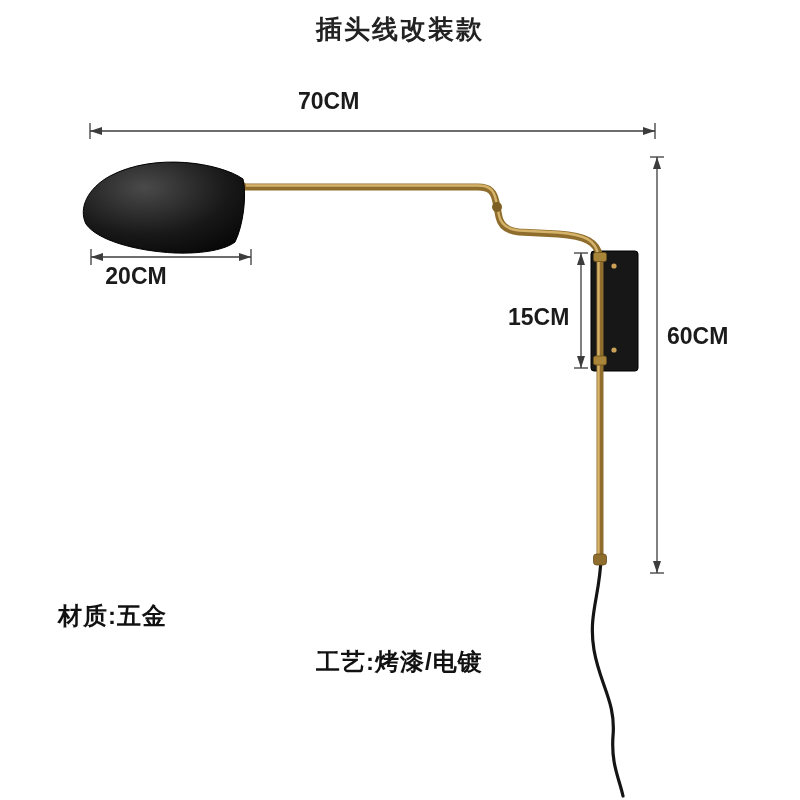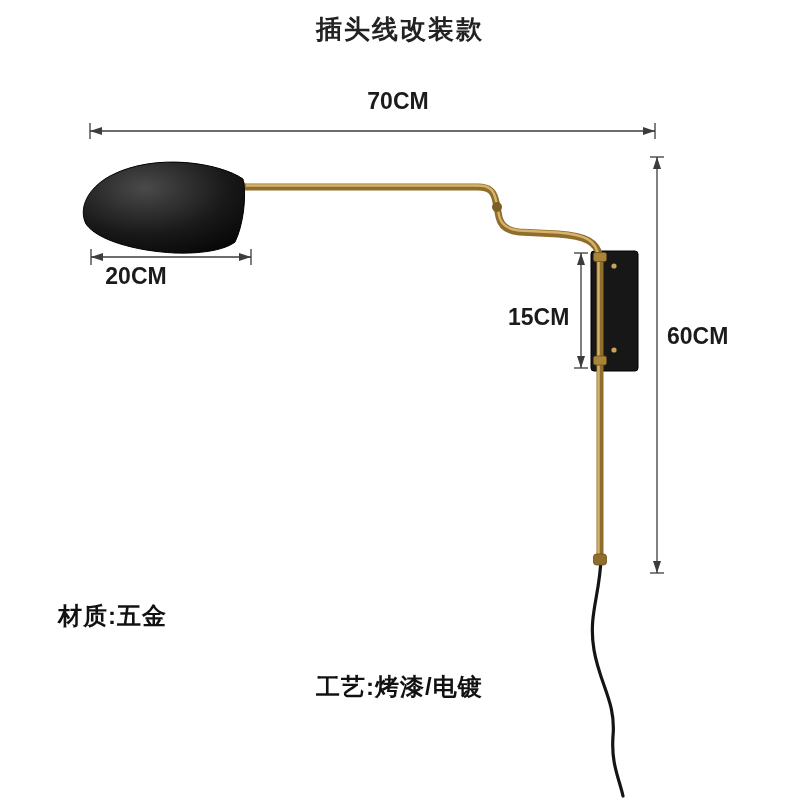--- a/index.html
+++ b/index.html
@@ -89,21 +89,21 @@
 
     <circle cx="497" cy="207" r="5" fill="#7d5f24"></circle>
 
     <rect x="593.5" y="554" width="13" height="11" rx="3" fill="#8f6d2c" stroke="#6b4f1d" stroke-width="0.8"></rect>
 
     <circle cx="241" cy="186" r="5" fill="#8f6d2c"></circle>
 
     <path d="M243,179 C220,163 155,152 110,176 C88,188 78,208 86,224 C97,240 135,251 175,253 C205,254 226,249 235,242 C243,226 247,196 243,179 Z" fill="url(#shadeGrad)" stroke="#000000" stroke-width="1"></path>
   </svg>
 
-  <div class="dim-label" style="left:298px; top:88px; width:200px; text-align:center;">70CM</div>
+  <div class="dim-label" style="left:298px; top:88px; width:200px; text-align:left;">70CM</div>
   <div class="dim-label" style="left:76px; top:263px; width:120px; text-align:center;">20CM</div>
   <div class="dim-label" style="left:508px; top:304px;">15CM</div>
   <div class="dim-label" style="left:667px; top:303px;margin-top:20px;">60CM</div>
 
   <div class="spec" style="left:58px; top:600px;text-align:right;">材质:五金</div>
-  <div class="spec" style="left:316px; top:646px;margin-top:25px;">工艺:烤漆/电镀</div>
+  <div class="spec" style="left:316px; top:646px;">工艺:烤漆/电镀</div>
 
 </div>
 
 </body></html>

